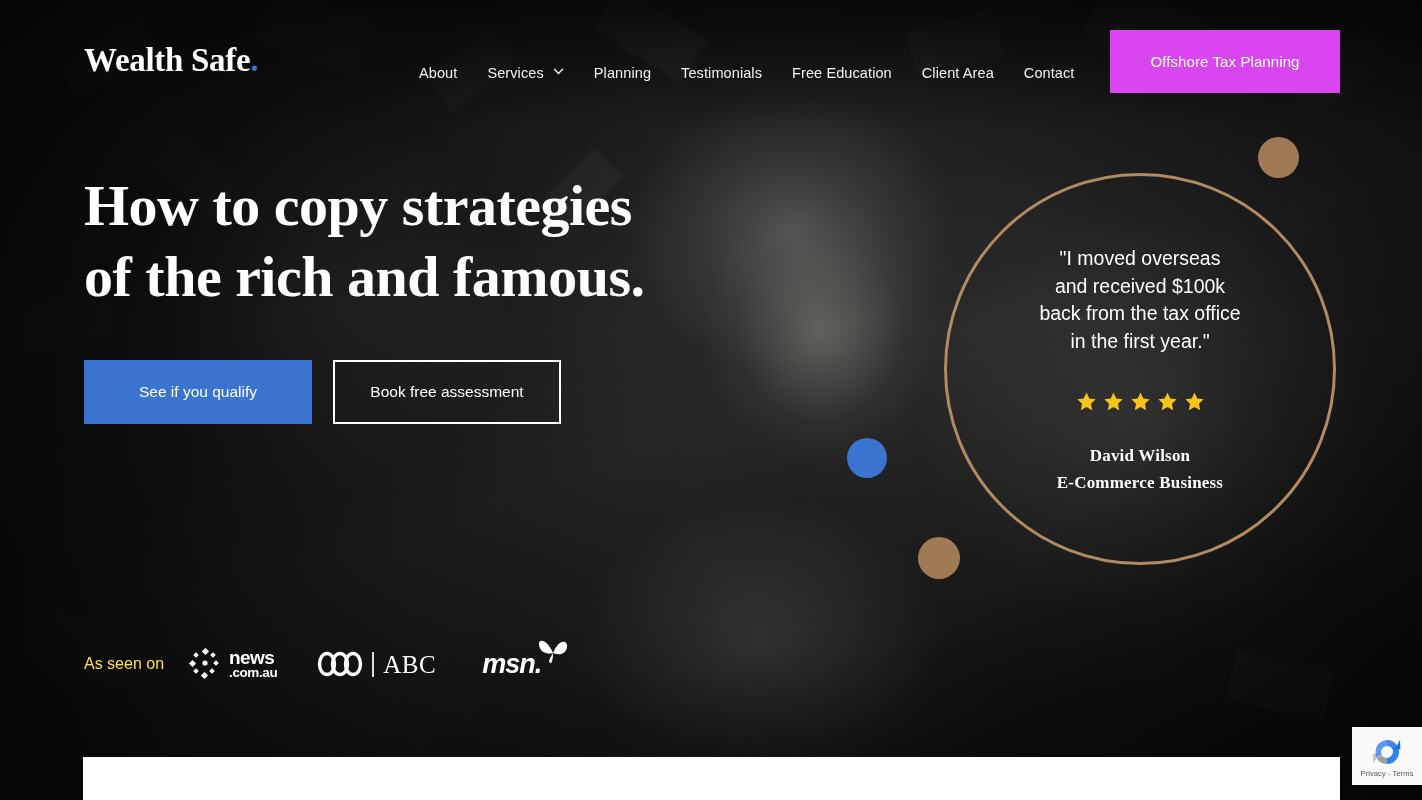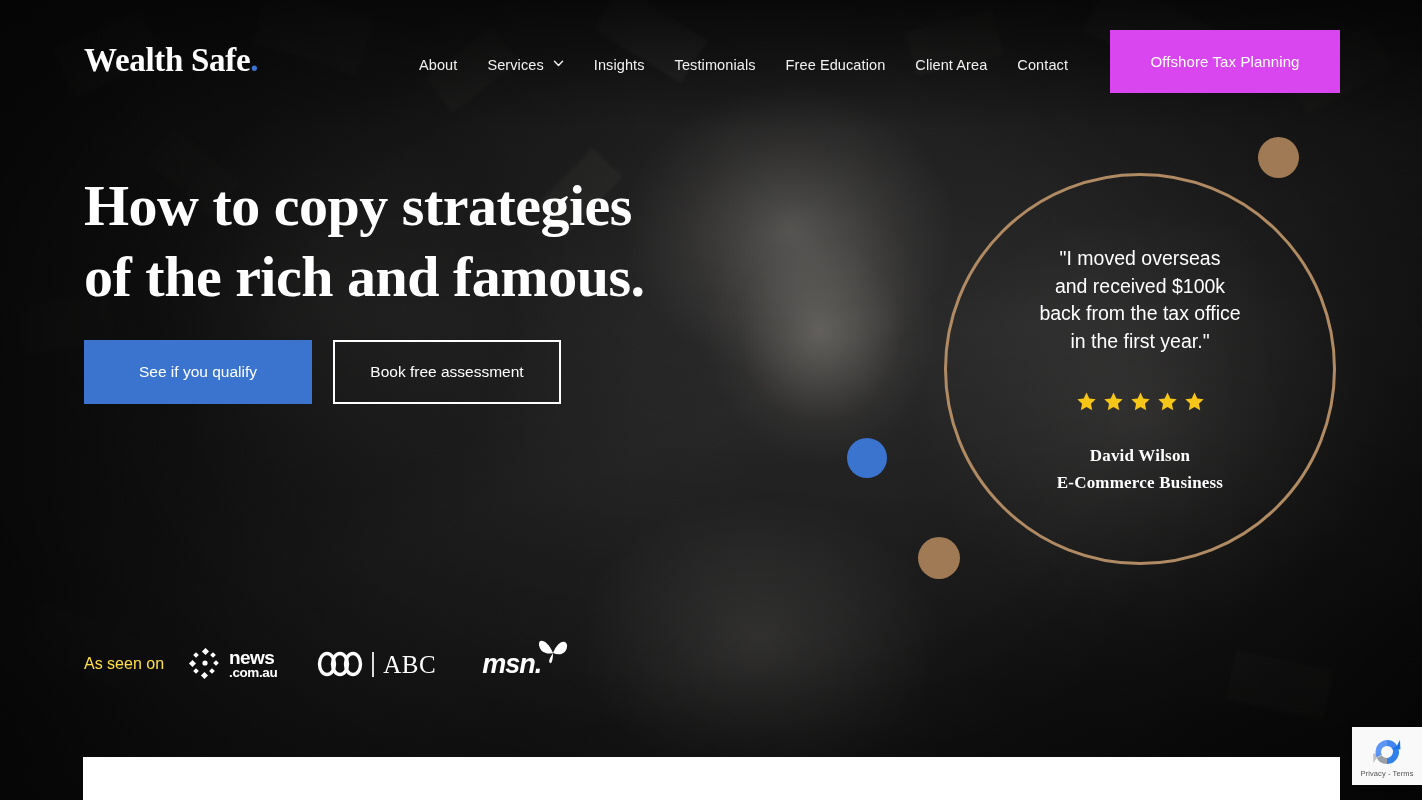--- a/index.html
+++ b/index.html
@@ -69,21 +69,21 @@
     font-weight:bold;
     font-size:33px;
     letter-spacing:-0.3px;
     color:#ffffff;
     line-height:1;
     white-space:nowrap;
   }
   .logo-dot { color:#3b74cf; }
 
   .nav {
-    position:absolute; left:404px; top:52px;
+    position:absolute; left:404px; top:60px;
     display:flex; align-items:center;
     height:26px;
   }
   .nav-item {
     display:flex; align-items:center;
     color:#f2f2f2;
     font-size:14.5px;
     padding:0 15px;
     white-space:nowrap;
     cursor:pointer;
@@ -119,21 +119,21 @@
     color:#ffffff;
     letter-spacing:-0.5px;
   }
   .subtext {
     margin-top:52px;
     font-size:16.5px;
     line-height:25px;
     color:#eaeaea;
     max-width:625px;
   }
-  .btn-row { margin-top:28px; display:flex; align-items:center; }
+  .btn-row { margin-top:48px; display:flex; align-items:center; }
   .btn-primary {
     width:228px; height:64px;
     background:#3b74cf;
     color:#fff;
     display:flex; align-items:center; justify-content:center;
     font-size:15.5px;
     cursor:pointer;
   }
   .btn-outline {
     margin-left:21px;
@@ -294,21 +294,21 @@
     <div class="nav-item">
       <span>Services</span>
       <span class="chev">
         <svg viewBox="0 0 12 12" width="11" height="11">
           <path d="M1.6 3.6 L6 8.2 L10.4 3.6" fill="none" stroke="#f2f2f2" stroke-width="1.5" stroke-linecap="round" stroke-linejoin="round"></path>
         </svg>
       </span>
     </div>
 
     <div class="nav-item">
-      <span>Insights</span>
+      <span>Planning</span>
     </div>
 
     <div class="nav-item">
       <span>Testimonials</span>
     </div>
 
     <div class="nav-item">
       <span>Free Education</span>
     </div>
 

